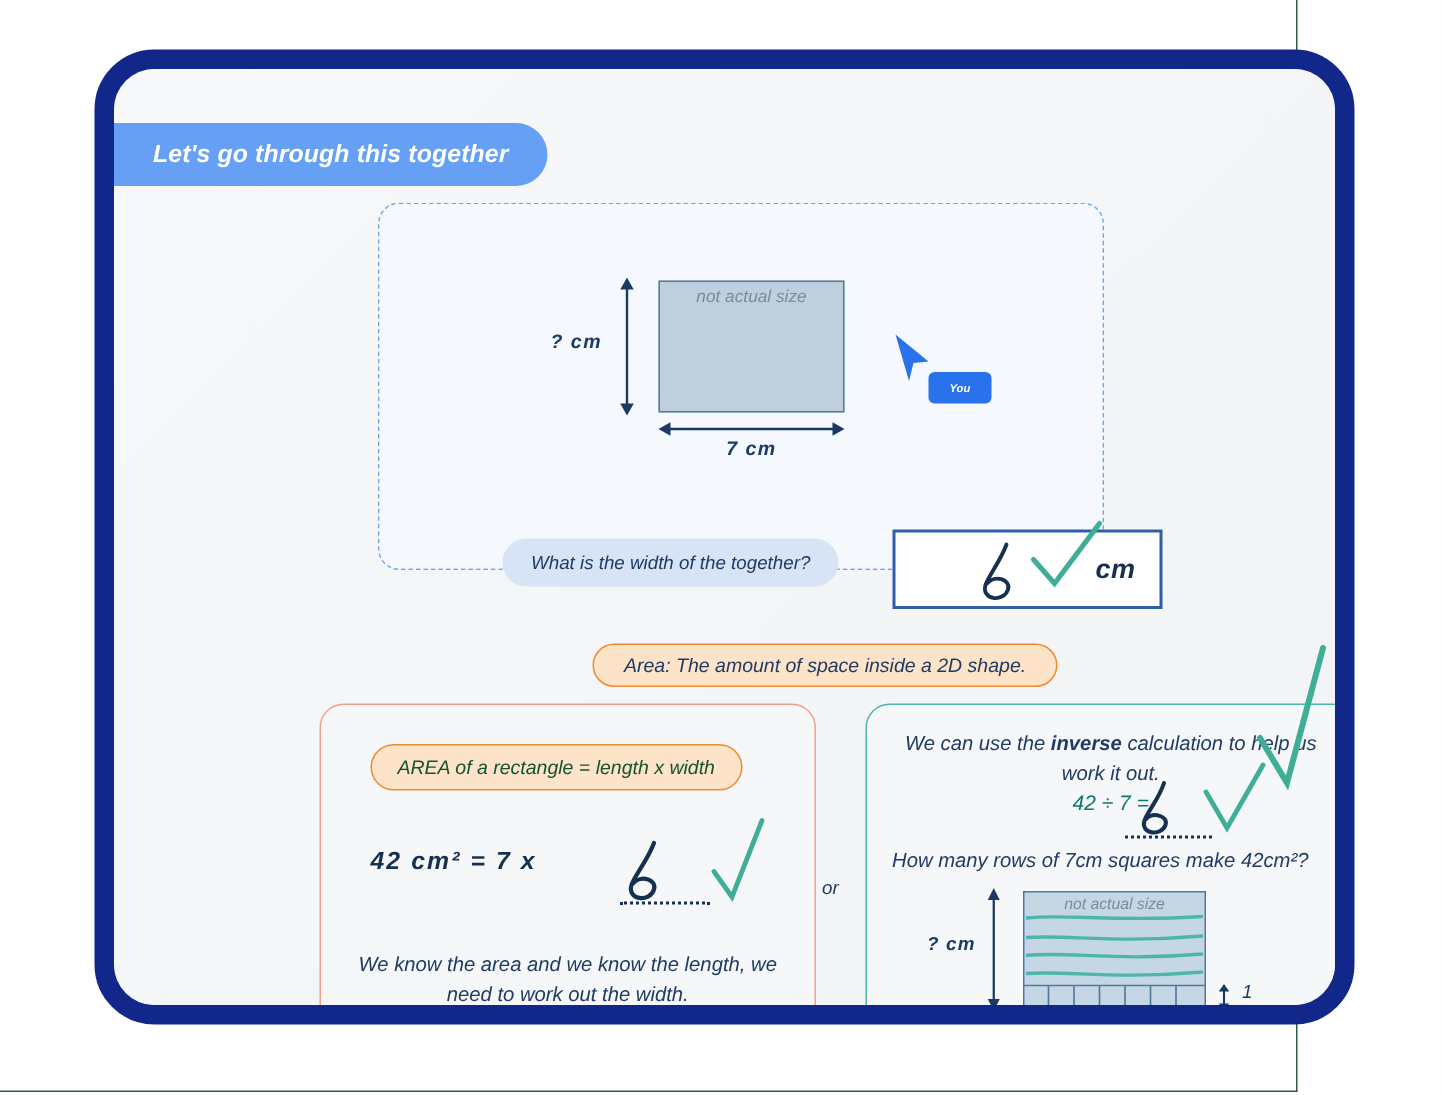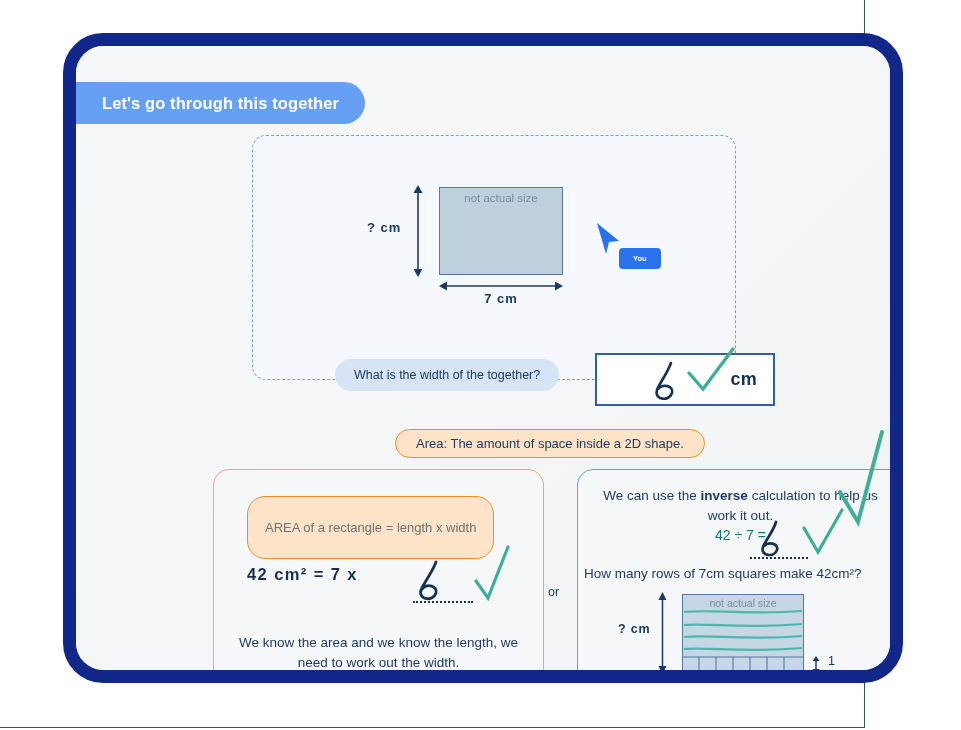--- a/index.html
+++ b/index.html
@@ -16,20 +16,21 @@
   }
   .page {
     position: absolute;
     left: 0; top: 0;
     width: 865px;
     height: 728px;
     border-right: 1.5px solid #2f5d3f;
     border-bottom: 1.5px solid #2f5d3f;
     box-sizing: border-box;
     background: #ffffff;
+    font-style: italic;
   }
   
   .frame {
     position: absolute;
     left: 63px;
     top: 33px;
     width: 840px;
     height: 650px;
     border: 13px solid #12278a;
     border-radius: 40px;
@@ -218,23 +219,23 @@
     box-sizing: border-box;
     background: #f6f7f8;
   }
   .formula-pill {
     position: absolute;
     left: 33px;
     top: 26px;
     background: #fde3c8;
     border: 1.6px solid #f08a2e;
     border-radius: 18px;
-    padding: 23px 17px;
+    padding: 7px 17px;
     font-size: 13px;
-    color: #737373;
+    color: #14532d;
     white-space: nowrap;
   }
   .equation {
     position: absolute;
     left: 33px;
     top: 95px;
     font-size: 16.5px;
     font-weight: bold;
     color: #16304f;
     letter-spacing: 1.4px;
@@ -277,20 +278,21 @@
     top: 57px;
     text-align: center;
     font-size: 14px;
     color: #0f766e;
   }
   .rquestion {
     position: absolute;
     left: 6px;
     right: 20px;
     top: 96px;
+    text-align: center;
     font-size: 13.5px;
     color: #1f3b63;
   }
   
   .grid-wrap {
     position: absolute;
     left: 104px;
     top: 124px;
     width: 122px;
     height: 78px;

